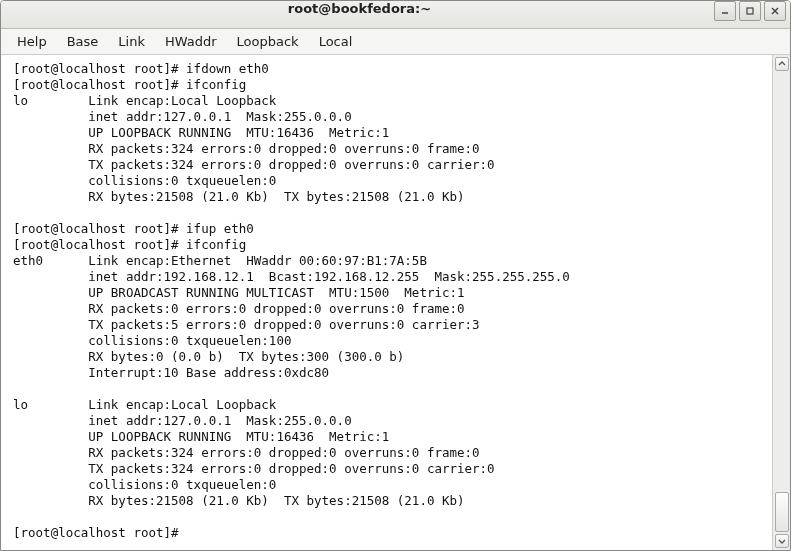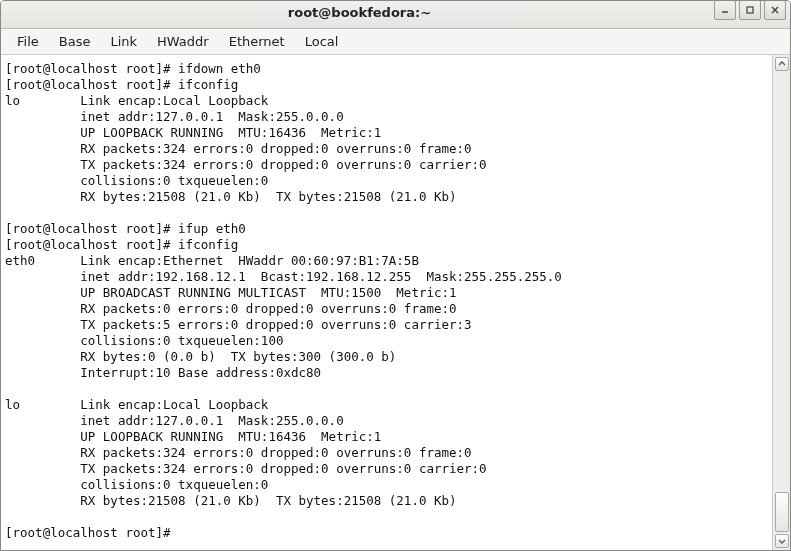--- a/index.html
+++ b/index.html
@@ -10,22 +10,22 @@
       height: 551px;
       overflow: hidden;
       border: 1px solid #888;
       border-radius: 4px 4px 0 0;
     }
     .titlebar {
       height: 28px;
       background: linear-gradient(#f0f0ee, #e4e4e0);
       border-bottom: 1px solid #bbb;
       display: flex;
-      align-items: flex-end;
-      padding: 8px 4px;
+      align-items: flex-start;
+      padding: 0 4px;
       position: relative;
     }
     .title {
       flex: 1;
       text-align: center;
       font-weight: bold;
       font-size: 13px;
       color: #222;
     }
     .win-controls {
@@ -61,21 +61,21 @@
       color: #222;
       cursor: pointer;
     }
     .terminal-wrap {
       display: flex;
       height: calc(100% - 54px);
       background: #fff;
     }
     .terminal {
       flex: 1;
-      padding: 6px 4px;
+      padding: 6px 12px;
       font-family: "DejaVu Sans Mono", "Liberation Mono", monospace;
       font-size: 12.5px;
       line-height: 1.28;
       color: #111;
       white-space: pre;
       overflow: hidden;
     }
     .scrollbar {
       width: 18px;
       background: #ededeb;
@@ -122,25 +122,25 @@
     <div class="win-btn">
       <svg viewBox="0 0 10 10">
           <line x1="2" y1="2" x2="8" y2="8" stroke="#444" stroke-width="1.4"></line>
           <line x1="8" y1="2" x2="2" y2="8" stroke="#444" stroke-width="1.4"></line>
         </svg>
     </div>
   </div>
 </div>
 
 <div class="menubar">
-  <span class="menu-item">File</span>
+  <span class="menu-item">Help</span>
   <span class="menu-item">Base</span>
   <span class="menu-item">Link</span>
   <span class="menu-item">HWaddr</span>
-  <span class="menu-item">Ethernet</span>
+  <span class="menu-item">Loopback</span>
   <span class="menu-item">Local</span>
 </div>
 
 <div class="terminal-wrap">
   <div class="terminal" id="terminal">[root@localhost root]# ifdown eth0
 [root@localhost root]# ifconfig
 lo        Link encap:Local Loopback
           inet addr:127.0.0.1  Mask:255.0.0.0
           UP LOOPBACK RUNNING  MTU:16436  Metric:1
           RX packets:324 errors:0 dropped:0 overruns:0 frame:0

